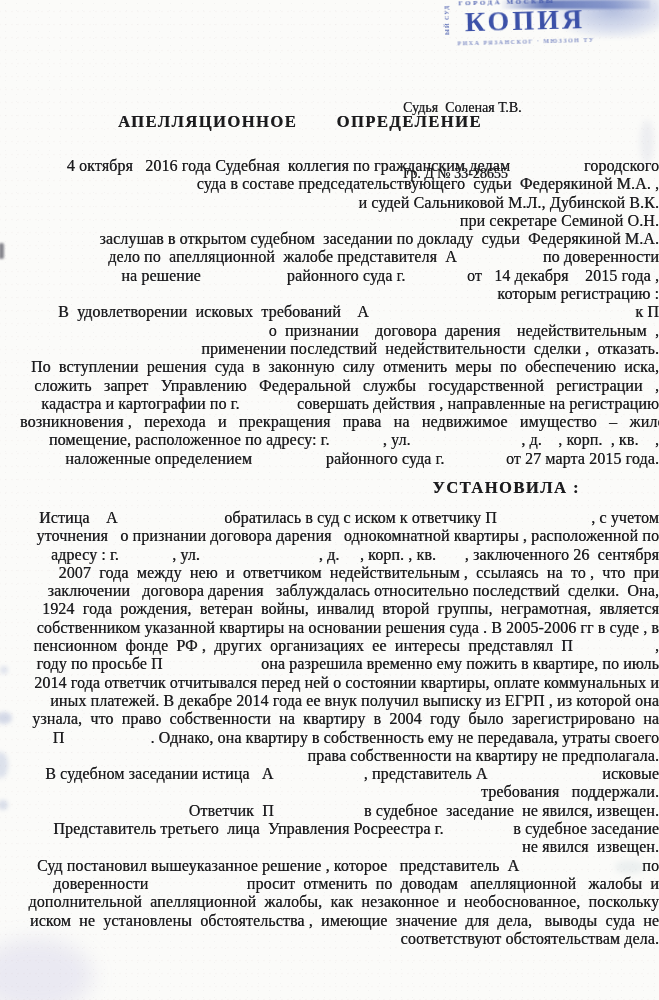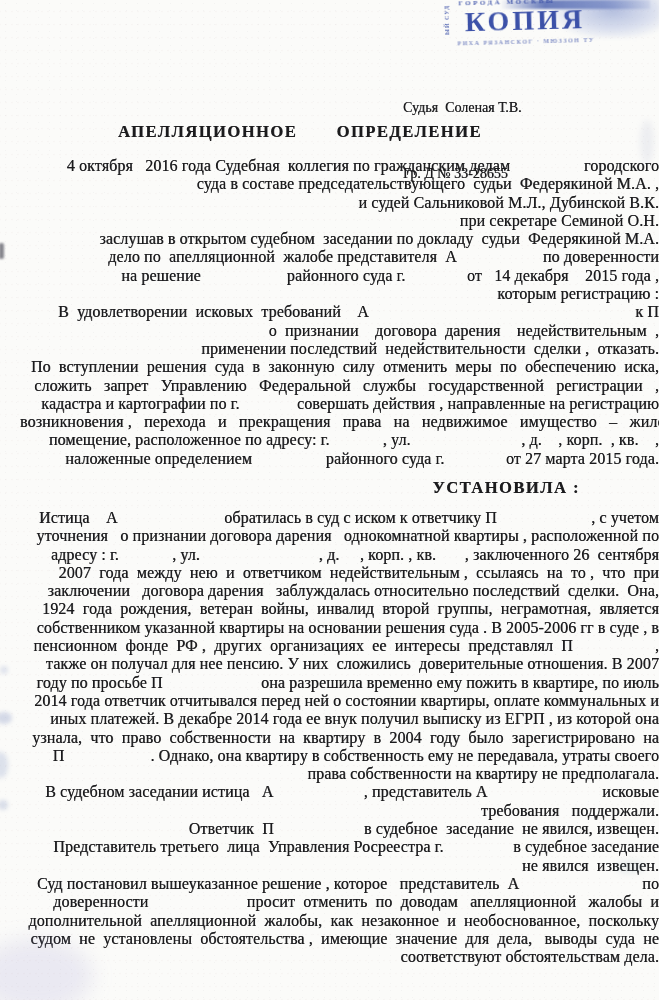--- a/index.html
+++ b/index.html
@@ -19,21 +19,21 @@
   }
   .doc-text{ text-shadow:0.35px 0 0 rgba(25,25,30,0.75); }
   .line{ white-space:pre; font-size:16px; line-height:18.3px; letter-spacing:0.1px; }
   .body-block{ position:absolute; left:20px; width:639px;text-align:right; }
   .body1{ top:157px; }
   .body2{ top:509px; }
   .header-right{ position:absolute; left:403px; top:53px; font-size:14px; line-height:22px; white-space:pre; }
   .title{
     position:absolute; top:112px; left:20px; width:560px;
     text-align:center; font-weight:700; font-size:16.5px;
-    letter-spacing:1.5px; white-space:pre;margin-top:10px;
+    letter-spacing:1.5px; white-space:pre;
   }
   .heading{
     position:absolute; top:478px; left:20px; width:560px;
     text-align:right; font-weight:700; font-size:16.5px;
     letter-spacing:1.5px; white-space:pre;
   }
   
   .stamp{ position:absolute; left:443px; top:0; width:215px; height:50px;
           transform:rotate(-1.5deg); color:#3c51a8; }
   .stamp-arc-top{ position:absolute; top:-3px; left:16px; font-size:7px; font-weight:700;
@@ -110,36 +110,35 @@
 
   <div class="body-block body2 doc-text">
       <div class="line">   Истица    А                          обратилась в суд с иском к ответчику П                       , с учетом</div>
       <div class="line">уточнения   о признании договора дарения   однокомнатной квартиры , расположенной по</div>
       <div class="line">адресу : г.             , ул.                             , д.     , корп. , кв.       , заключенного 26  сентября</div>
       <div class="line">2007  года  между  нею  и  ответчиком  недействительным ,  ссылаясь  на  то ,  что  при</div>
       <div class="line">заключении   договора дарения   заблуждалась относительно последствий  сделки.  Она,</div>
       <div class="line">1924  года  рождения,  ветеран  войны,  инвалид  второй  группы,  неграмотная,  является</div>
       <div class="line">собственником указанной квартиры на основании решения суда . В 2005-2006 гг в суде , в</div>
       <div class="line">пенсионном  фонде  РФ ,  других  организациях  ее  интересы  представлял  П                    ,</div>
-      <div class="line">также он получал для нее пенсию. У них  сложились  доверительные отношения. В 2007</div>
       <div class="line">году по просьбе П                        она разрешила временно ему пожить в квартире, по июль</div>
       <div class="line">2014 года ответчик отчитывался перед ней о состоянии квартиры, оплате коммунальных и</div>
       <div class="line">иных платежей. В декабре 2014 года ее внук получил выписку из ЕГРП , из которой она</div>
       <div class="line">узнала,  что  право  собственности  на  квартиру  в  2004  году  было  зарегистрировано  на</div>
       <div class="line">П                     . Однако, она квартиру в собственность ему не передавала, утраты своего</div>
       <div class="line">права собственности на квартиру не предполагала.</div>
       <div class="line">   В судебном заседании истица   А                      , представитель А                            исковые</div>
       <div class="line">требования   поддержали.</div>
       <div class="line">   Ответчик  П                      в судебное  заседание  не явился, извещен.</div>
       <div class="line">   Представитель третьего  лица  Управления Росреестра г.                 в судебное заседание</div>
       <div class="line">не явился  извещен.</div>
       <div class="line">   Суд постановил вышеуказанное решение , которое   представитель  А                              по</div>
       <div class="line">доверенности                        просит  отменить  по  доводам   апелляционной   жалобы  и</div>
       <div class="line">дополнительной  апелляционной  жалобы,  как  незаконное  и  необоснованное,  поскольку</div>
-      <div class="line">судом  не  установлены  обстоятельства ,  имеющие  значение  для  дела,   выводы  суда  не</div>
+      <div class="line">иском  не  установлены  обстоятельства ,  имеющие  значение  для  дела,   выводы  суда  не</div>
       <div class="line">соответствуют обстоятельствам дела.</div>
     </div>
 
   <div class="smudge sm1"></div>
   <div class="smudge sm2"></div>
   <div class="smudge sm3"></div>
   <div class="smudge sm4"></div>
   <div class="smudge sm5"></div>
   <div class="smudge sm6"></div>
   <div class="smudge sm7"></div>

